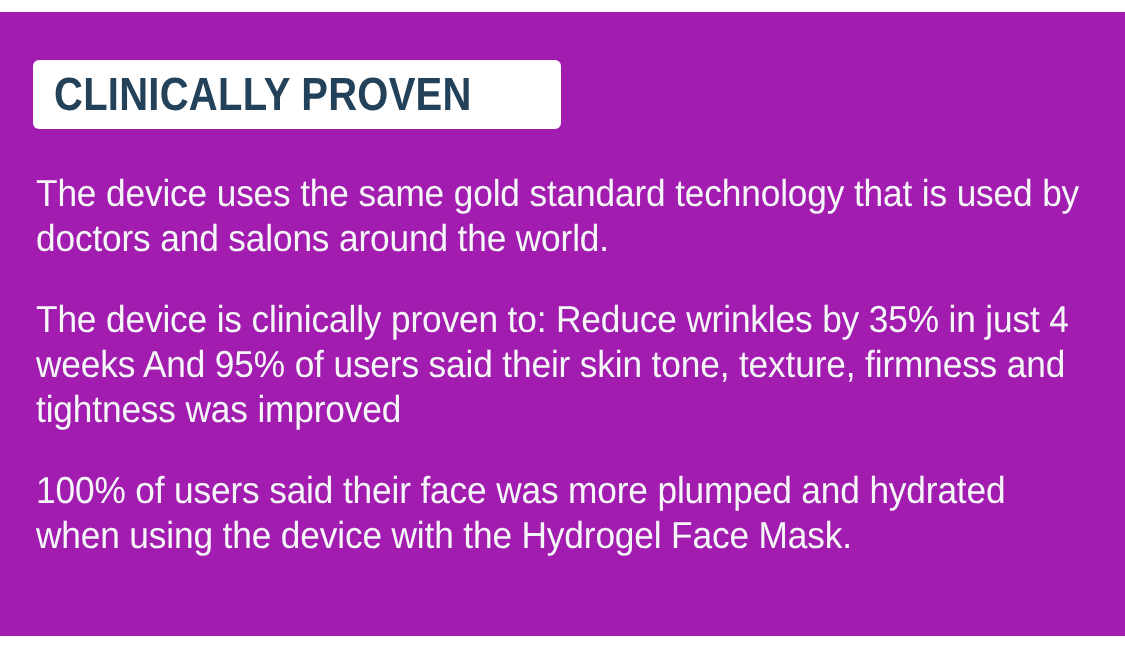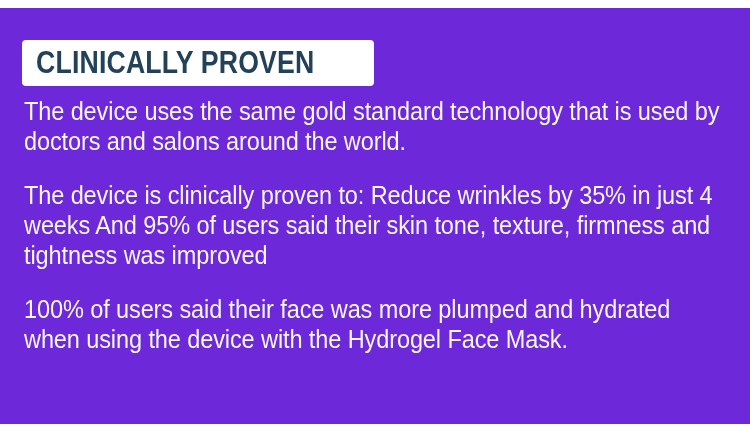--- a/index.html
+++ b/index.html
@@ -22,21 +22,21 @@
     box-sizing: border-box;
   }
 
   
   #panel {
     position: absolute;
     left: 0;
     top: 8px;
     width: 750px;
     height: 416px;
-    background: #6d28d9;
+    background: #a21caf;
     box-sizing: border-box;
     padding: 0;
   }
 
   
   #badge {
     position: absolute;
     left: 22px;
     top: 32px;
     background: #ffffff;
@@ -54,21 +54,21 @@
     letter-spacing: 0.2px;
     transform: scaleX(0.86);
     transform-origin: left center;
     white-space: nowrap;
   }
 
   
   #body-copy {
     position: absolute;
     left: 24px;
-    top: 88px;
+    top: 106px;
     width: 708px;
   }
   #body-copy .para {
     color: #f4f6f8;
     font-family: "Liberation Sans Narrow", "Liberation Sans", "DejaVu Sans", sans-serif;
     font-size: 25px;
     font-weight: normal;
     line-height: 30px;
     letter-spacing: -0.1px;
     margin: 0 0 24px 0;

